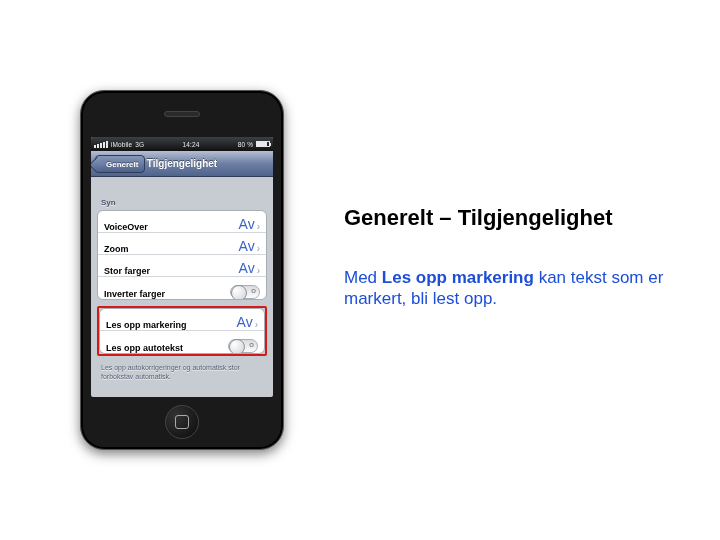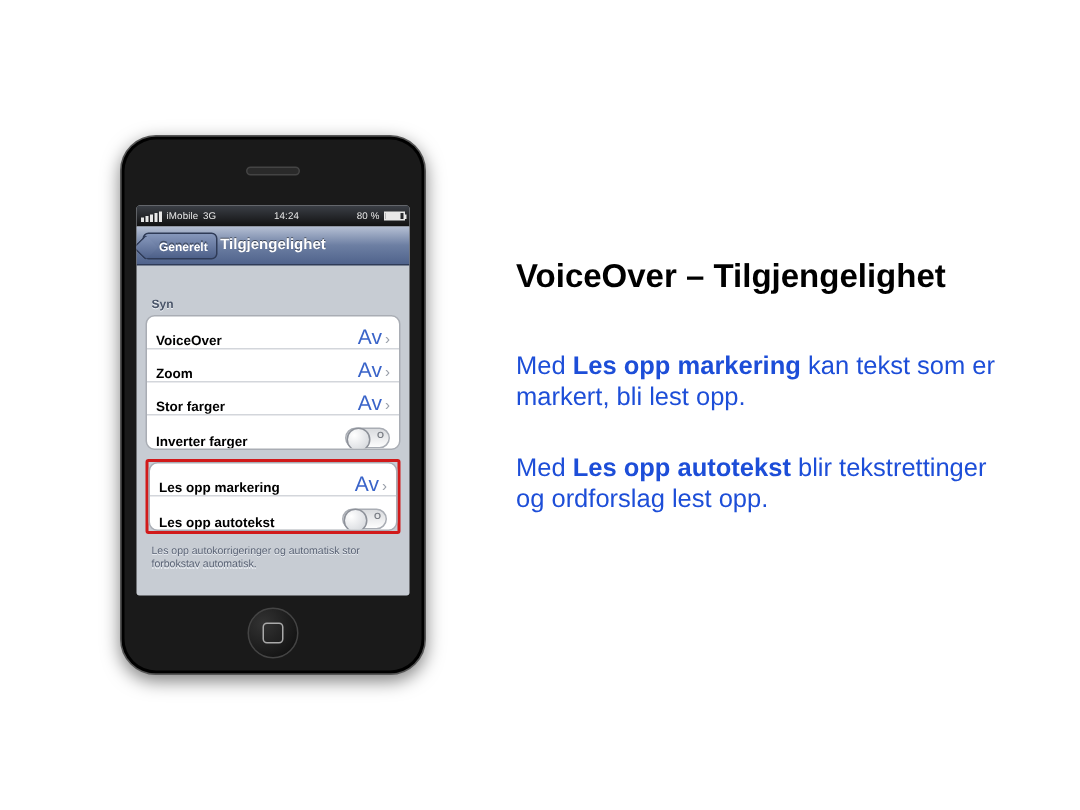--- a/index.html
+++ b/index.html
@@ -313,24 +313,21 @@
 
         <div class="footnote">Les opp autokorrigeringer og automatisk stor forbokstav automatisk.</div>
 
       </div>
     </div>
 
     <div class="home-button"></div>
   </div>
 
   <div class="textcol">
-    <div class="heading">VoiceOver – Tilgjengelighet</div>
+    <div class="heading">Generelt – Tilgjengelighet</div>
 
     <div class="para">
       <span>Med </span><b>Les opp markering</b><span> kan tekst som er markert, bli lest opp.</span>
     </div>
 
-    <div class="para">
-      <span>Med </span><b>Les opp autotekst</b><span> blir tekstrettinger og ordforslag lest opp.</span>
-    </div>
   </div>
 
 </div>
 
 </body></html>

